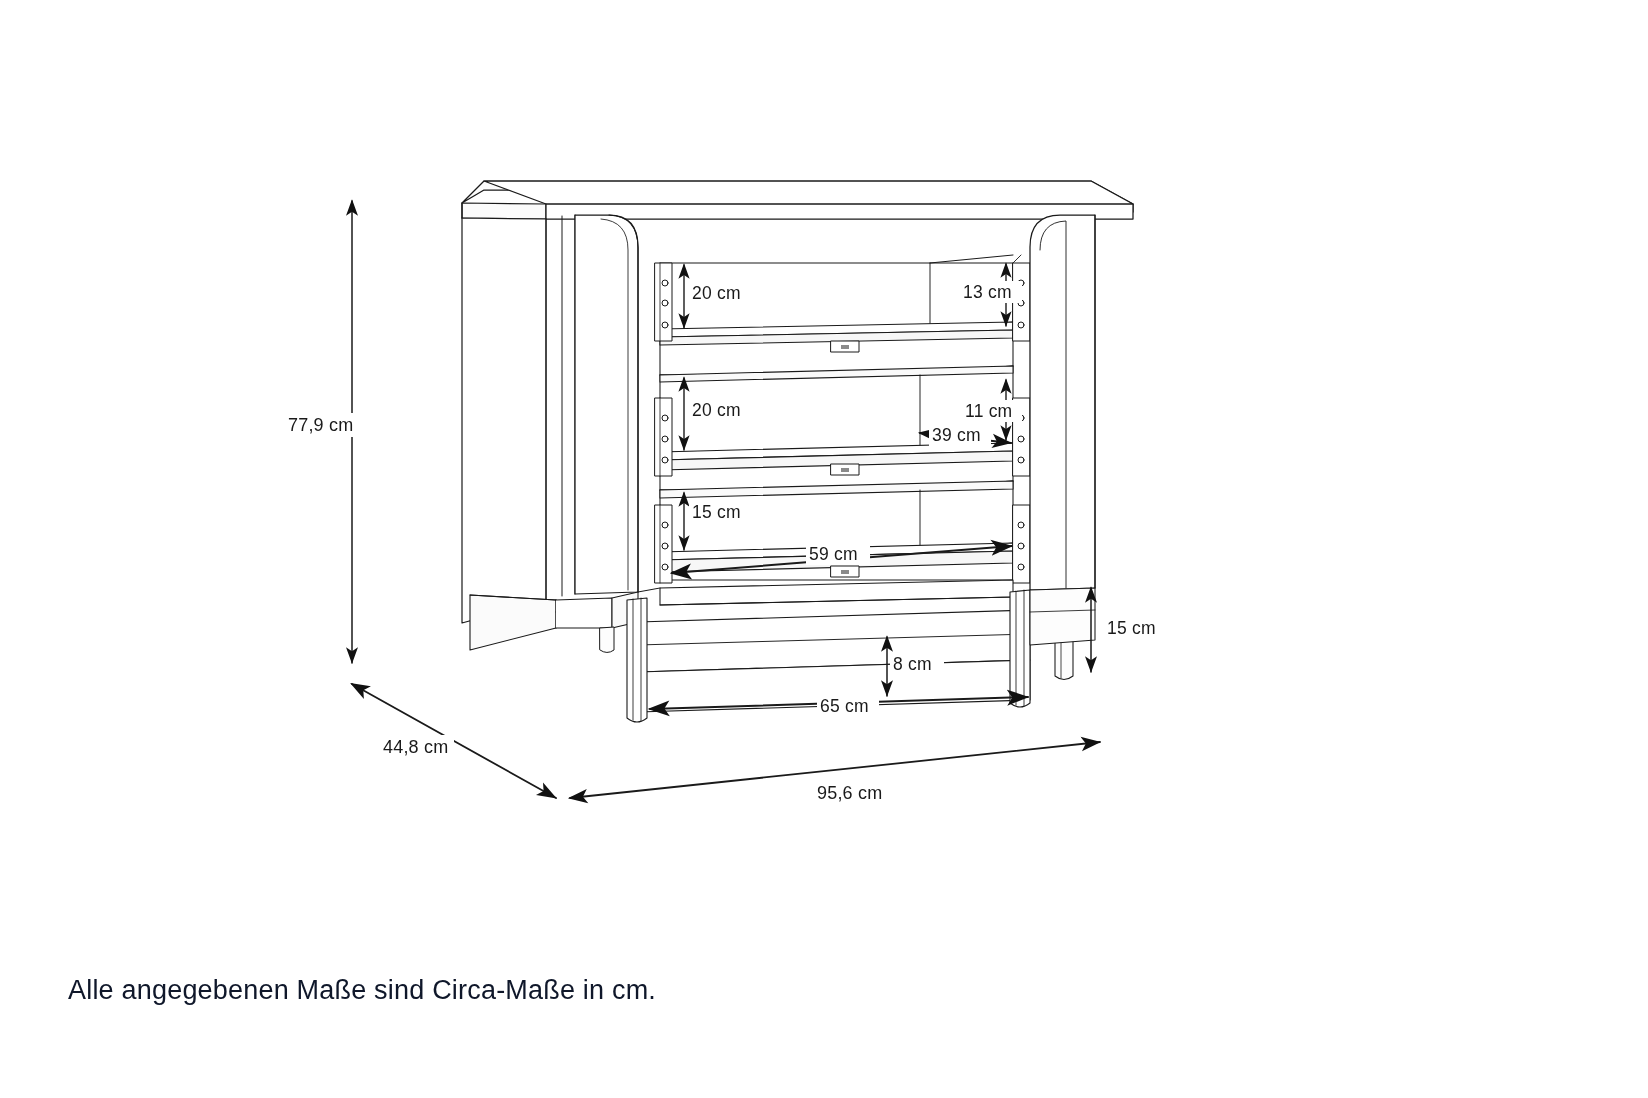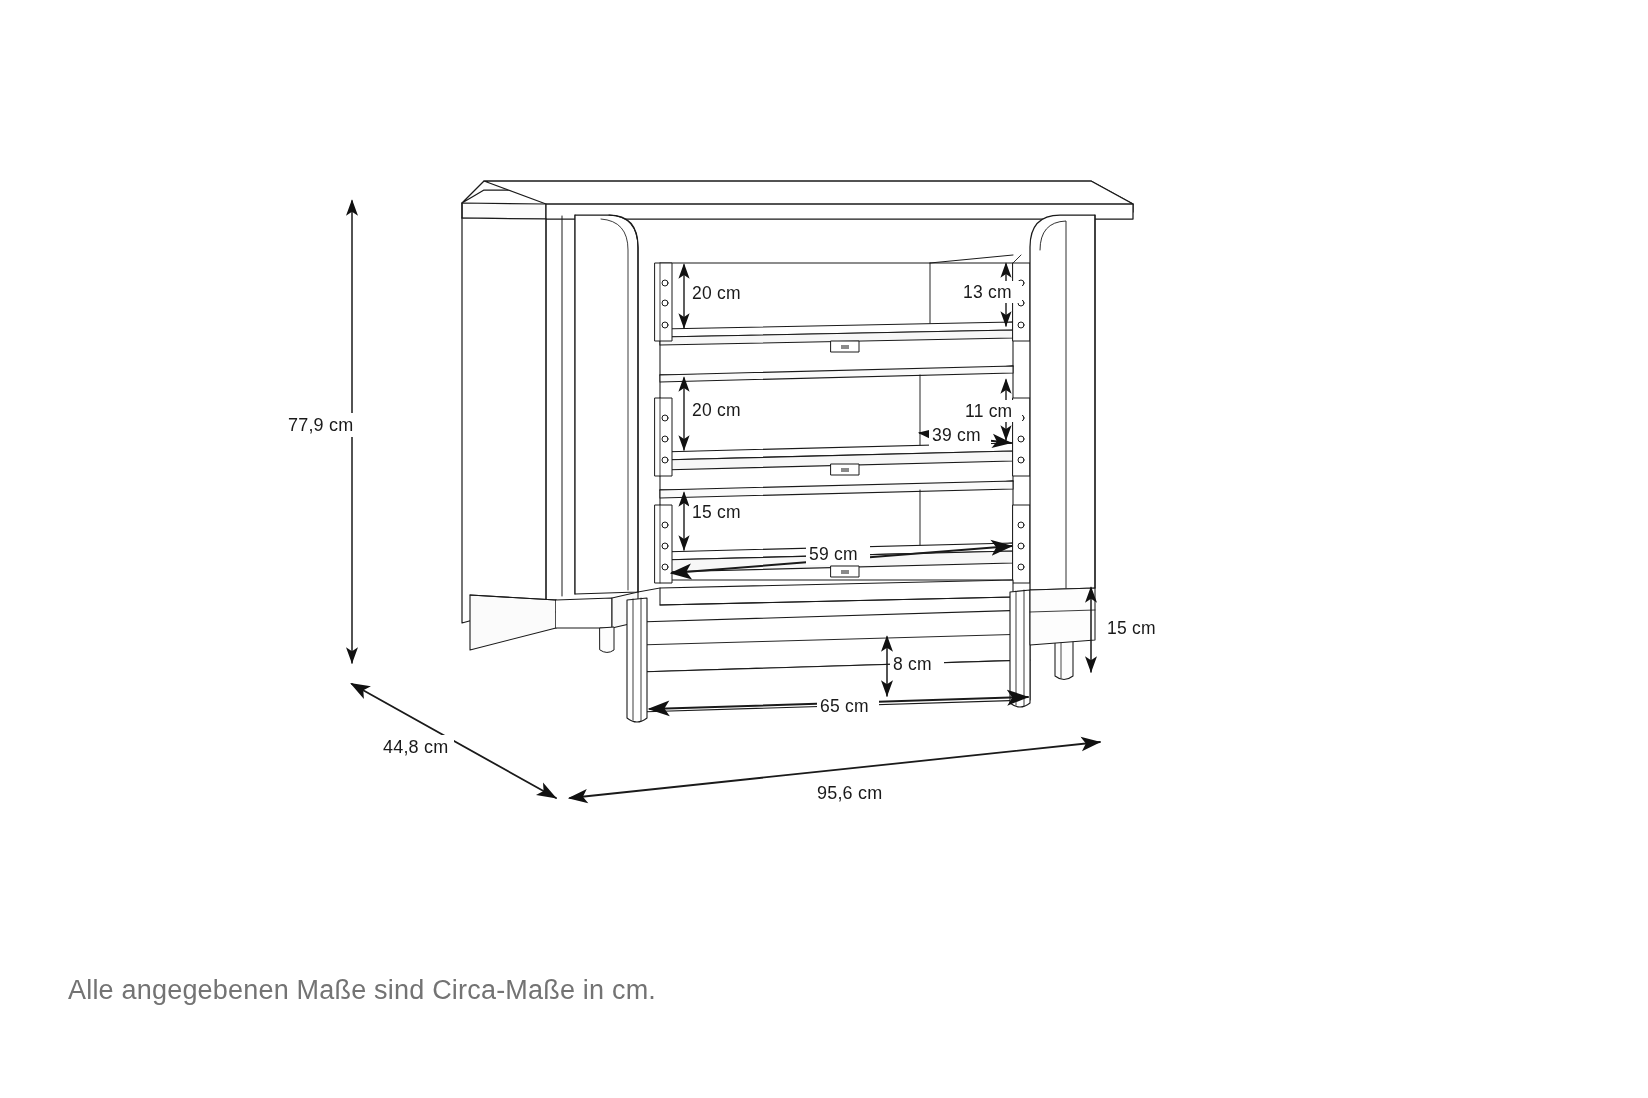--- a/index.html
+++ b/index.html
@@ -11,21 +11,21 @@
     position:relative;
   }
   #diagram-root{position:absolute;inset:0;}
   svg.drawing{position:absolute;left:0;top:0;width:1648px;height:1098px;}
   .caption{
     position:absolute;
     left:68px;
     top:975px;
     font-size:27px;
     letter-spacing:.2px;
-    color:#737373;
+    color:#0f172a;
     white-space:nowrap;
   }
   .dim-text{
     font-family:"Liberation Sans", sans-serif;
     font-size:17.5px;
     fill:#1a1a1a;
     letter-spacing:.2px;
   }
   .dim-text.big{font-size:18px;}
 </style>

